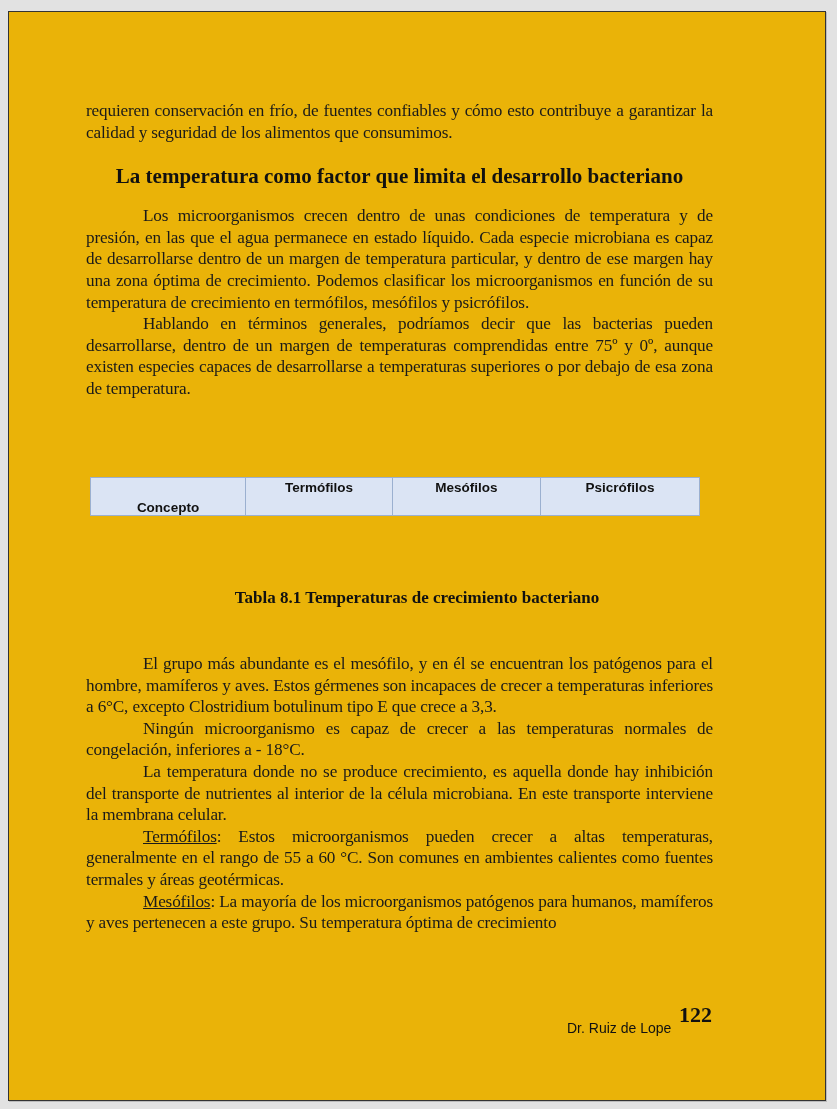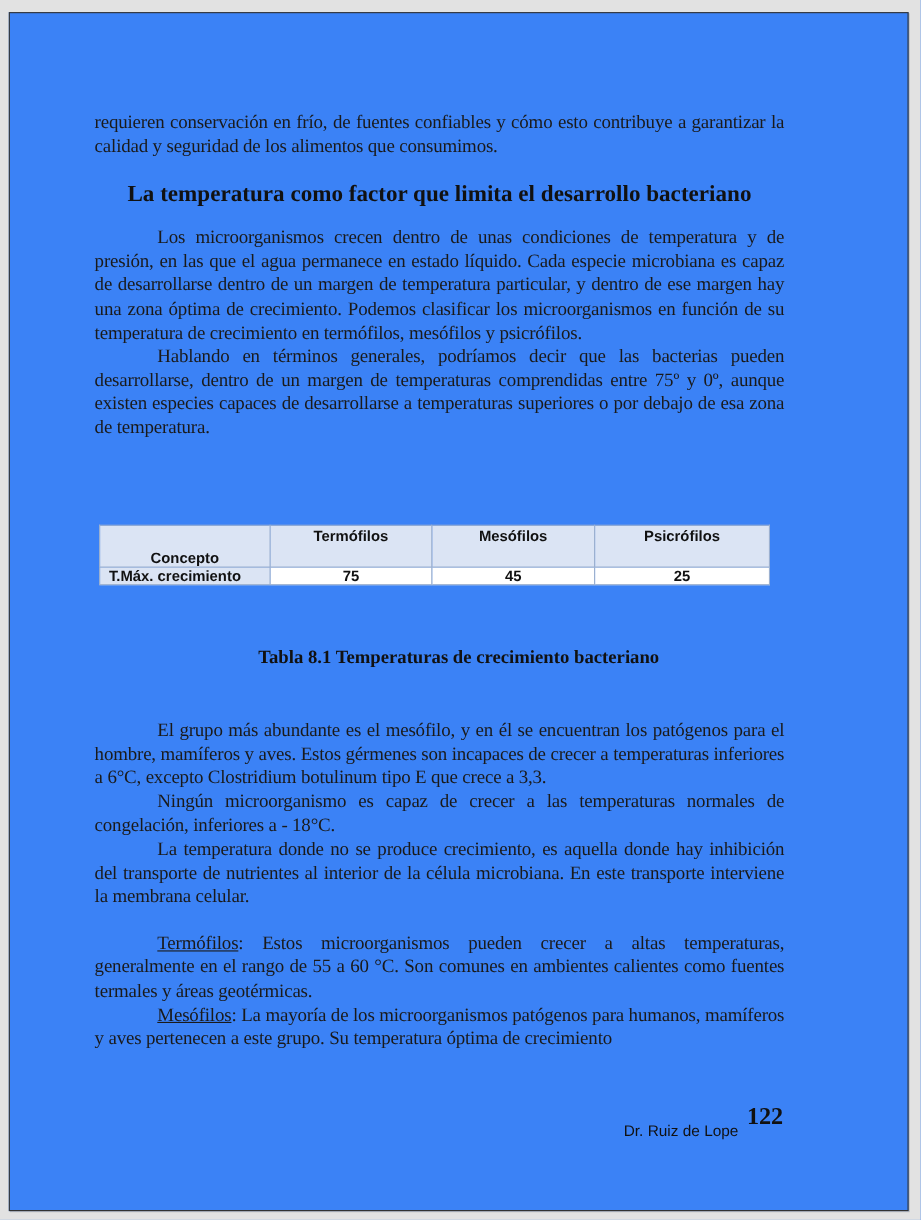--- a/index.html
+++ b/index.html
@@ -8,21 +8,21 @@
     background: #e2e2e2;
     position: relative;
     overflow: hidden;
     font-family: "Liberation Serif", "DejaVu Serif", serif;
     color: #1a1a1a;
   }
   .page {
     position: absolute;
     left: 8px; top: 11px;
     width: 816px; height: 1088px;
-    background: #3b82f6;
+    background: #eab308;
     border: 1px solid #333;
     box-shadow: 1px 1px 0 #bbb;
   }
   .content {
     position: absolute;
     left: 77px; top: 88px;
     width: 627px;
   }
   p {
     margin: 0;
@@ -115,36 +115,30 @@
 
   <div class="table-wrap">
     <table class="temp">
       <tbody>
           <tr>
         <th class="concept c0">Concepto</th>
         <th class="c1">Termófilos</th>
         <th class="c2">Mesófilos</th>
         <th class="c3">Psicrófilos</th>
       </tr>
-      <tr class="white">
-        <td class="label">T.Máx. crecimiento</td>
-        <td class="val">75</td>
-        <td class="val">45</td>
-        <td class="val">25</td>
-      </tr>
     </tbody>
       </table>
   </div>
 
   <div class="caption">Tabla 8.1  Temperaturas de crecimiento bacteriano</div>
 
   <div class="content" style="top:641px;">
     <p class="indent">El grupo más abundante es el mesófilo, y en él se encuentran los patógenos para el hombre, mamíferos y aves. Estos gérmenes son incapaces de crecer a temperaturas inferiores a 6°C, excepto Clostridium botulinum tipo E que crece a 3,3.</p>
     <p class="indent">Ningún microorganismo es capaz de crecer a las temperaturas normales de congelación, inferiores a - 18°C.</p>
     <p class="indent">La temperatura donde no se produce crecimiento, es aquella donde hay inhibición del transporte de nutrientes al interior de la célula microbiana. En este transporte interviene la membrana celular.</p>
 
-    <p class="indent" style="margin-top:21px;"><span class="u">Termófilos</span><span>: Estos microorganismos pueden crecer a altas temperaturas, generalmente en el rango de 55 a 60 °C. Son comunes en ambientes calientes como fuentes termales y áreas geotérmicas.</span></p>
+    <p class="indent" style=""><span class="u">Termófilos</span><span>: Estos microorganismos pueden crecer a altas temperaturas, generalmente en el rango de 55 a 60 °C. Son comunes en ambientes calientes como fuentes termales y áreas geotérmicas.</span></p>
     <p class="indent"><span class="u">Mesófilos</span><span>: La mayoría de los microorganismos patógenos para humanos, mamíferos y aves pertenecen a este grupo. Su temperatura óptima de crecimiento</span></p>
   </div>
 
   <div class="footer-author">Dr. Ruiz de Lope</div>
   <div class="footer-page">122</div>
 </div>
 
 </body></html>

